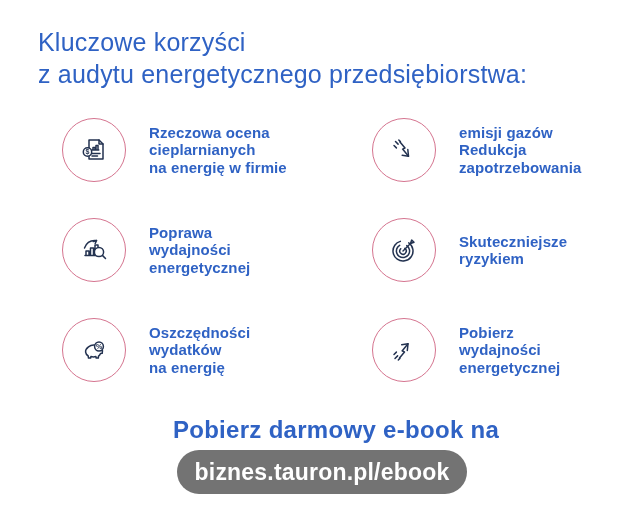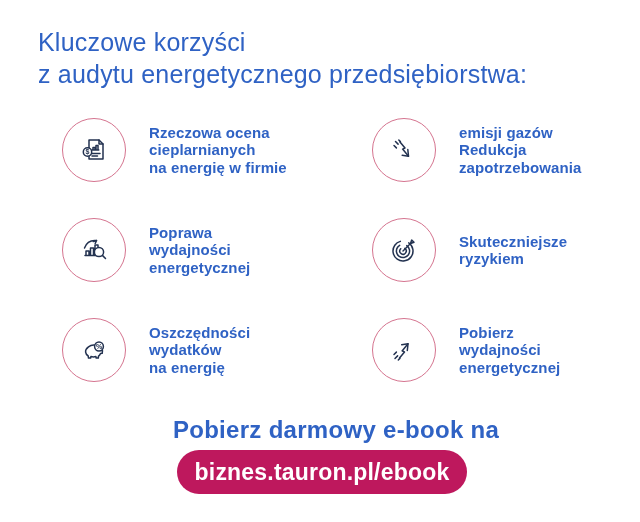--- a/index.html
+++ b/index.html
@@ -24,21 +24,21 @@
   .label{
     margin-left:23px;color:#2f62c4;font-size:15px;font-weight:bold;line-height:17.5px;
     letter-spacing:.1px;
   }
   .cta-text{
     position:absolute;left:16px;top:416px;width:640px;text-align:center;
     color:#2f62c4;font-size:24px;font-weight:bold;letter-spacing:.3px;
   }
   .pill{
     position:absolute;left:177px;top:450px;width:290px;height:44px;border-radius:22px;
-    background:#be185d;border:none;cursor:pointer;
+    background:#737373;border:none;cursor:pointer;
     display:flex;align-items:center;justify-content:center;
   }
   .pill span{
     color:#ffffff;font-size:23px;font-weight:bold;letter-spacing:.2px;
     font-family:"Liberation Sans","DejaVu Sans",sans-serif;
   }
   .stroke{stroke:#233250;stroke-width:1.5;fill:none;stroke-linecap:round;stroke-linejoin:round;}
   .coin-fill{fill:#ffffff;stroke:#233250;stroke-width:1.5;}
   .glyph{fill:#233250;font-weight:bold;font-family:"Liberation Sans","DejaVu Sans",sans-serif;}
 </style>

